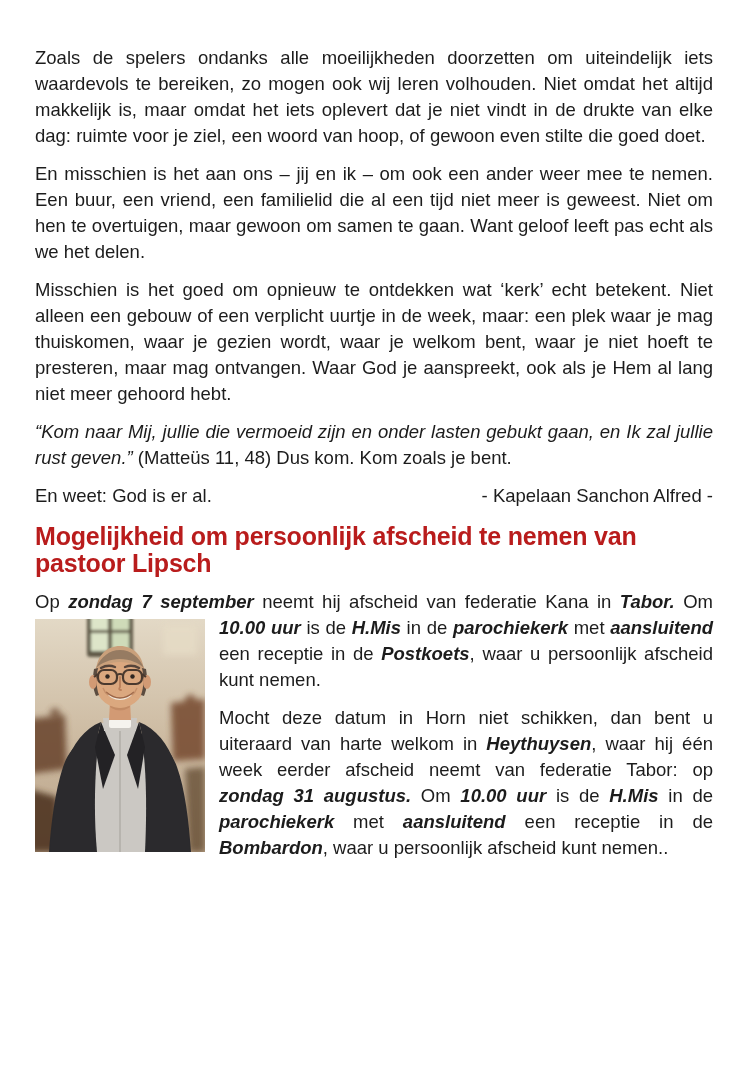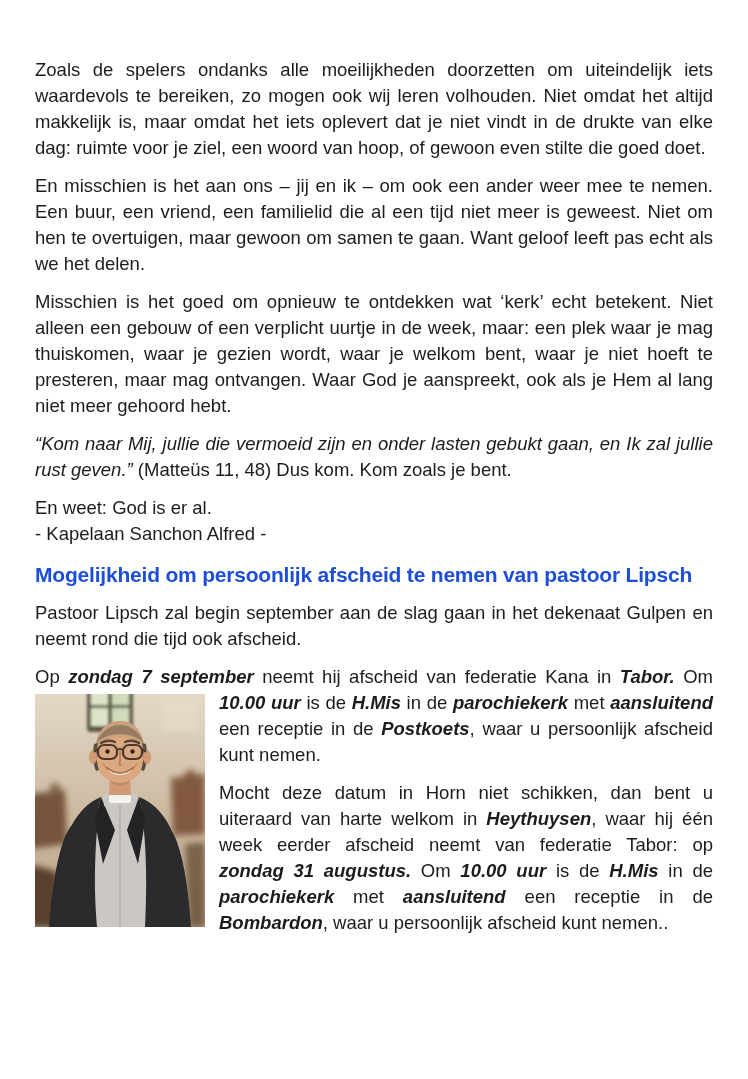--- a/index.html
+++ b/index.html
@@ -4,29 +4,28 @@
 <style>
   html, body { margin:0; padding:0; background:#ffffff; }
   .page {
     width:748px; height:1079px; box-sizing:border-box;
     padding:45px 35px 0 35px;
     background:#ffffff;
     font-family:"Liberation Sans","DejaVu Sans",sans-serif;
     font-size:18.5px; line-height:26px; color:#1c1c1c;
     overflow:hidden;
   }
-  .page p { margin:12px 0 12px 0; text-align:justify; }
+  .page p { margin:0 0 12px 0; text-align:justify; }
   .closing-row {
     display:flex; justify-content:space-between; align-items:baseline;
     margin:2px 0 8px 0;
-    flex-direction:column;
   }
   .heading {
-    font-size:21px; line-height:27px; font-weight:700;
-    margin:14px 18px 12px 0; letter-spacing:-0.2px; color:#1d4ed8;
+    font-size:25px; line-height:27px; font-weight:700;
+    margin:14px 18px 12px 0; letter-spacing:-0.2px; color:#b91c1c;
   }
   .photo-float {
     float:left; width:170px; height:233px;
     margin:4px 14px 4px 0; display:block;
   }
   .photo-float svg { display:block; }
   .clear-left { clear:left; }
   .small { font-size:12.5px; line-height:16px; }
   b { font-weight:700;font-style:italic; }
   i { font-style:italic; }
@@ -44,21 +43,20 @@
 
   <p><i>“Kom naar Mij, jullie die vermoeid zijn en onder lasten gebukt gaan, en Ik zal jullie rust geven.”</i><span> (Matteüs 11, 48) Dus kom. Kom zoals je bent.</span></p>
 
   <div class="closing-row">
     <span>En weet: God is er al.</span>
     <span>- Kapelaan Sanchon Alfred -</span>
   </div>
 
   <div class="heading">Mogelijkheid om persoonlijk afscheid te nemen van pastoor Lipsch</div>
 
-  <p>Pastoor Lipsch zal begin september aan de slag gaan in het dekenaat Gulpen en neemt rond die tijd ook afscheid.</p>
 
   <p><span><span>Op </span><b>zondag 7 september</b><span> neemt hij afscheid van federatie Kana in </span><b>Tabor.</b><span> Om </span><b>10.00 </b></span><span class="photo-float">
         <svg width="170" height="233" viewBox="0 0 170 233" xmlns="http://www.w3.org/2000/svg">
       <defs>
         <linearGradient id="bgg" x1="0" y1="0" x2="0" y2="1">
           <stop offset="0" stop-color="#e3d9c6"></stop>
           <stop offset="0.5" stop-color="#cdbba2"></stop>
           <stop offset="1" stop-color="#b9a288"></stop>
         </linearGradient>
         <filter id="soft" x="-30%" y="-30%" width="160%" height="160%">

